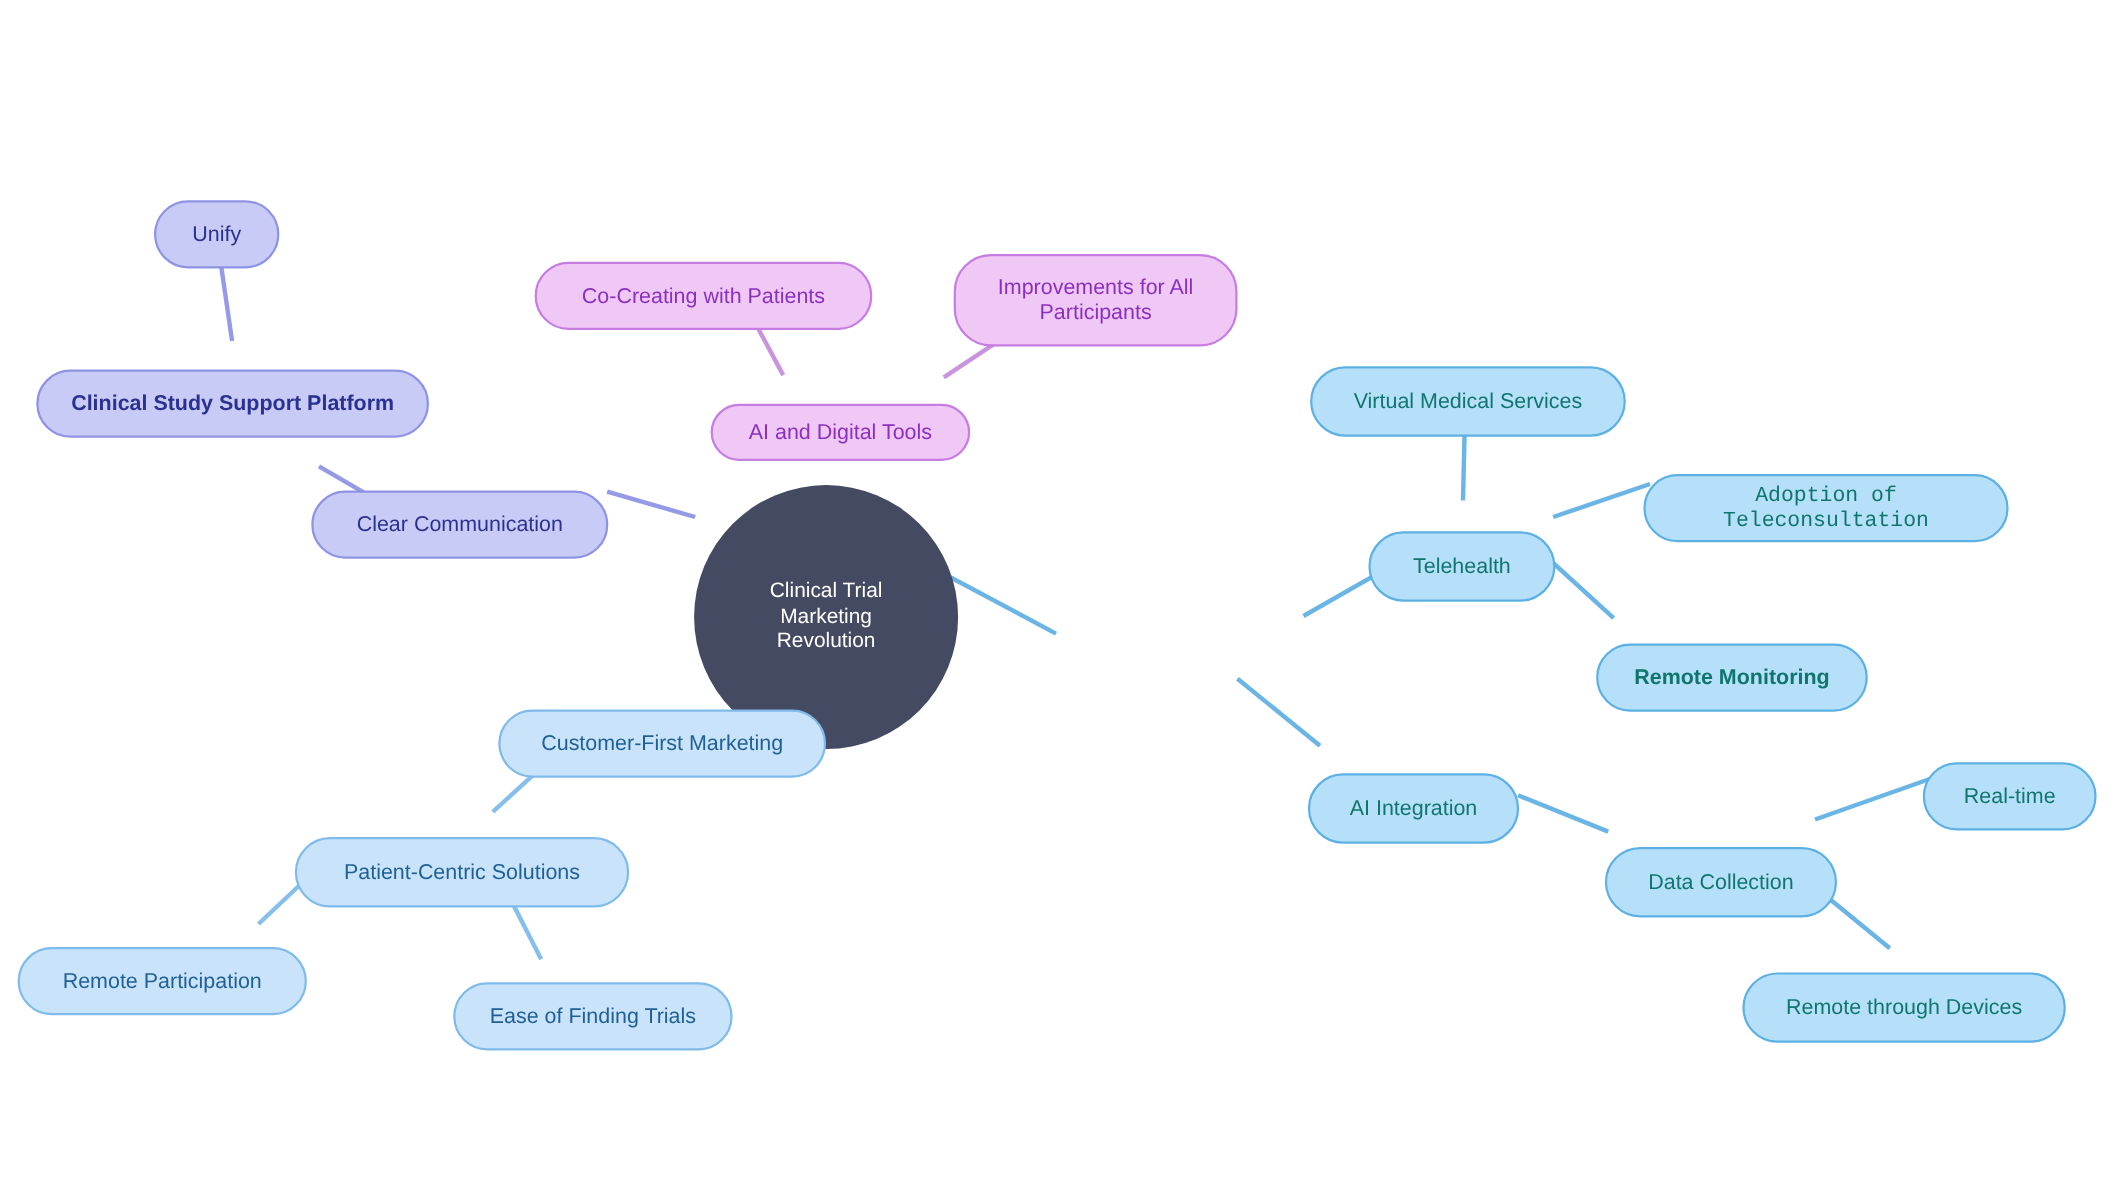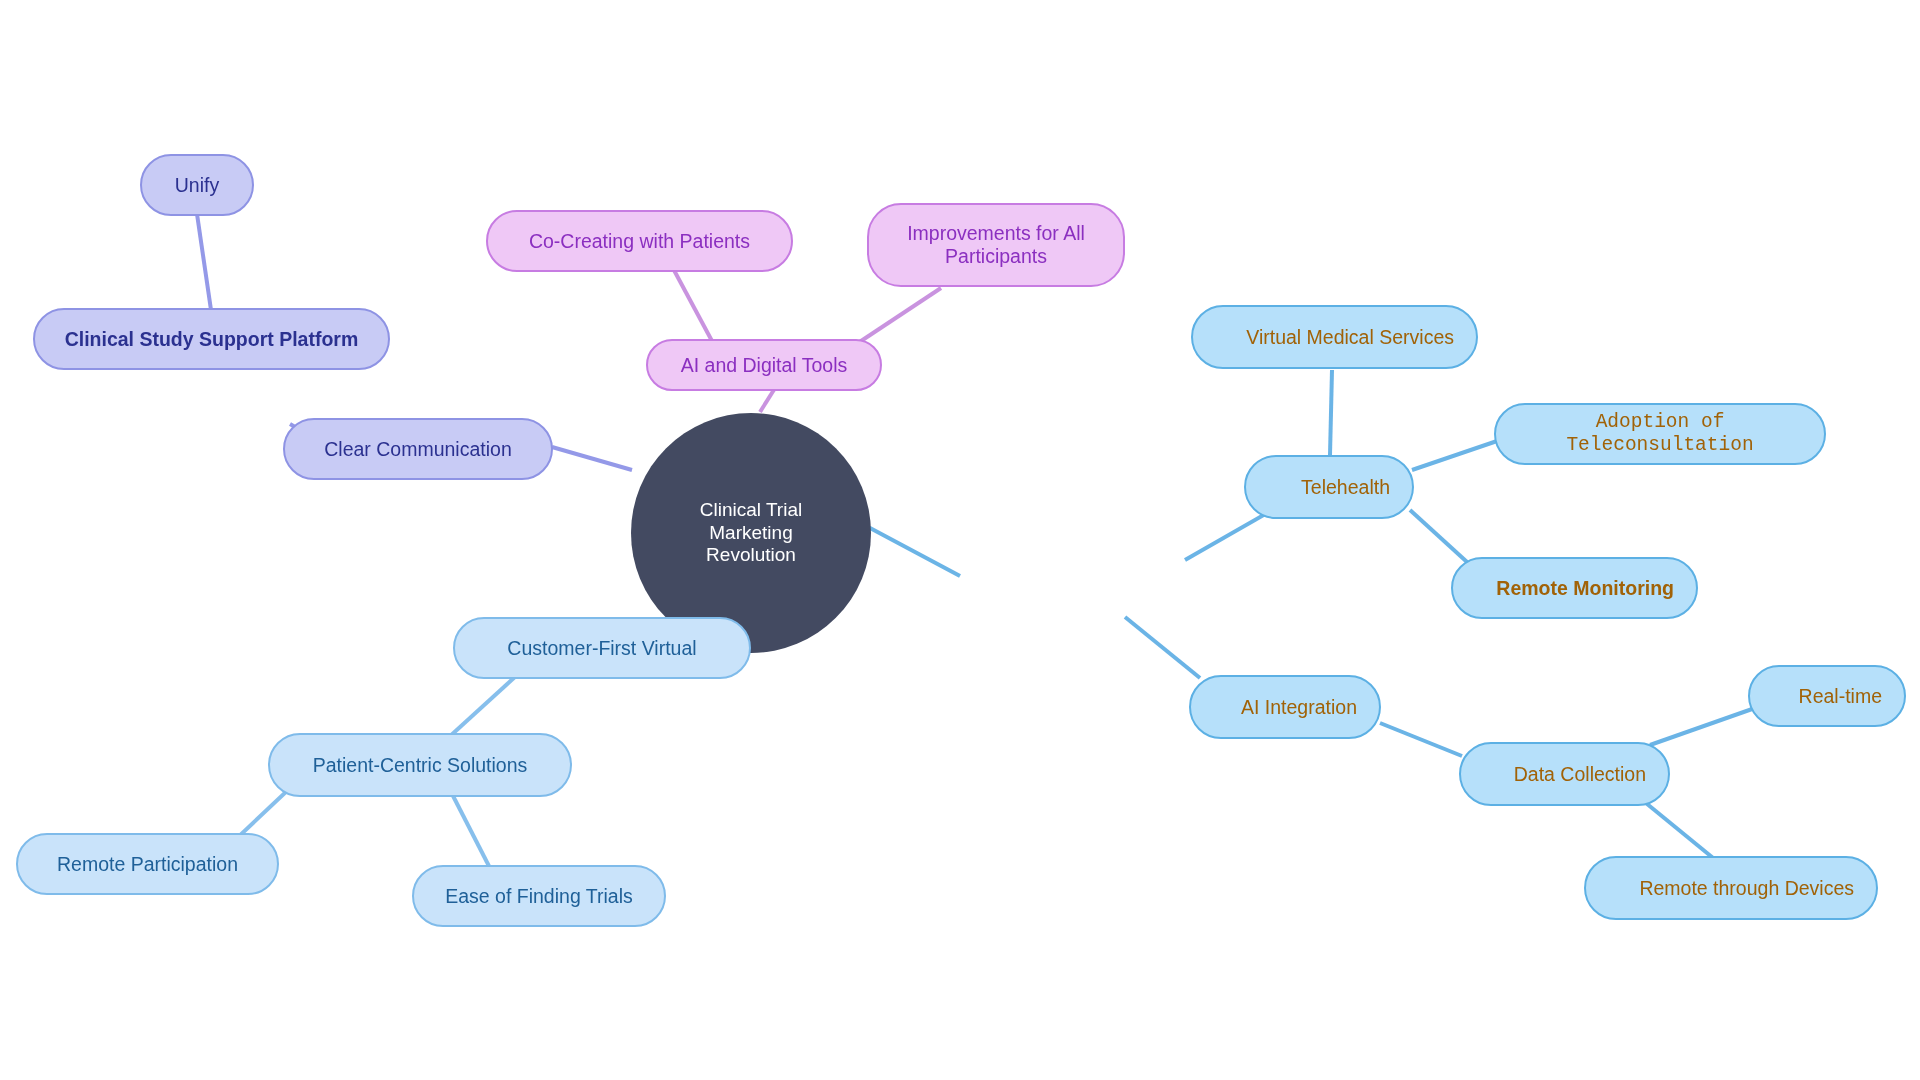--- a/index.html
+++ b/index.html
@@ -31,20 +31,21 @@
   }
   .node {
     position: absolute;
     box-sizing: border-box;
     display: flex;
     align-items: center;
     justify-content: center;
     text-align: center;
     line-height: 1.18;
     white-space: pre-line;
+    margin-top: 28px;
   }
   .node-root {
     border-radius: 50%;
     background: #434A61;
     color: #ffffff;
     font-size: 19px;
     padding: 0 26px;
   }
   .node-pill {
     border-radius: 999px;
@@ -62,22 +63,21 @@
     color: #2B3190;
   }
   .branch-pink {
     background: #EFC8F6;
     border-color: #C77CE2;
     color: #8B2FC0;
   }
   .branch-blue {
     background: #B6E0FA;
     border-color: #5CB0E4;
-    color: #a16207;
-    justify-content: flex-end;
+    color: #0f766e;
   }
   .branch-blue-soft {
     background: #C9E3FA;
     border-color: #7FBBEA;
     color: #1F6098;
   }
 </style>
 </head>
 <body>
 
@@ -166,21 +166,21 @@
 
   <div class="node node-pill branch-blue" style="left:1748px; top:665px; width:158px; height:62px;">
     <span>Real-time</span>
   </div>
 
   <div class="node node-pill branch-blue" style="left:1584px; top:856px; width:294px; height:64px;">
     <span>Remote through Devices</span>
   </div>
 
   <div class="node node-pill branch-blue-soft" style="left:453px; top:617px; width:298px; height:62px;">
-    <span>Customer-First Virtual</span>
+    <span>Customer-First Marketing</span>
   </div>
 
   <div class="node node-pill branch-blue-soft" style="left:268px; top:733px; width:304px; height:64px;">
     <span>Patient-Centric Solutions</span>
   </div>
 
   <div class="node node-pill branch-blue-soft" style="left:16px; top:833px; width:263px; height:62px;">
     <span>Remote Participation</span>
   </div>
 

